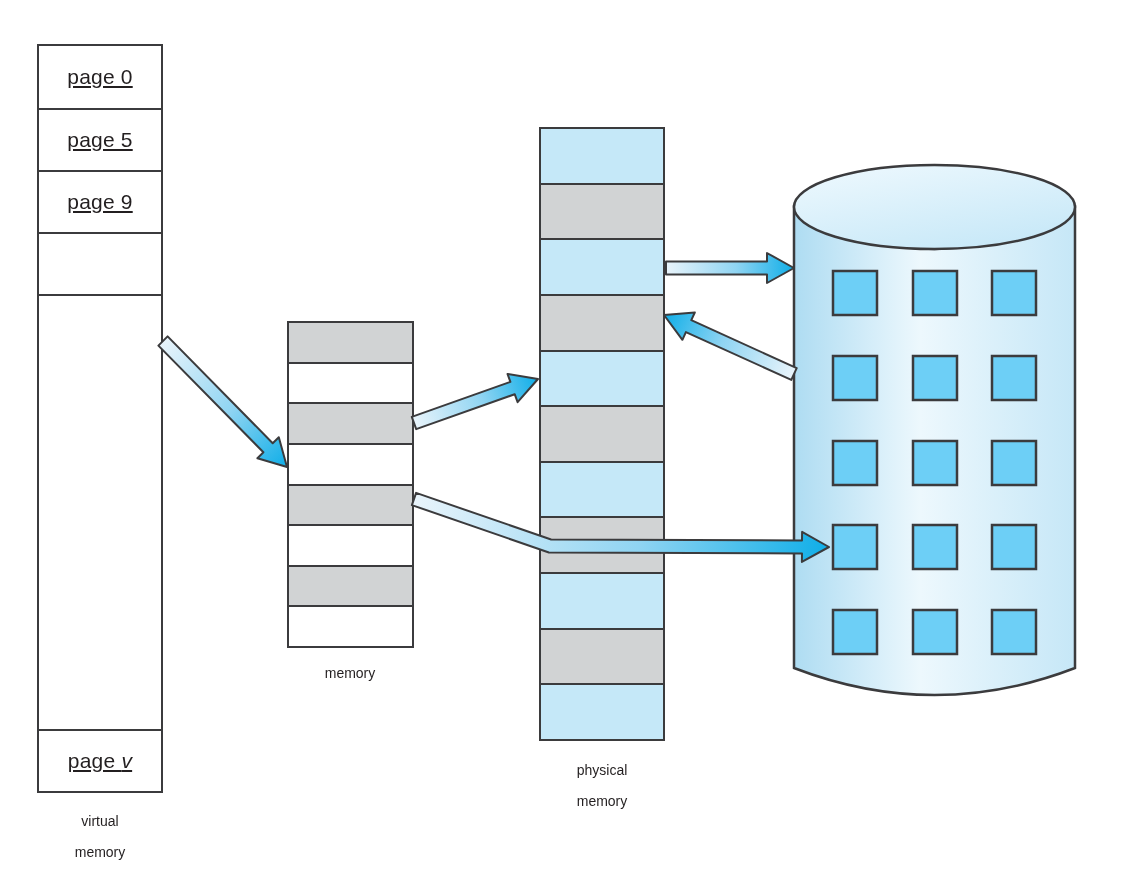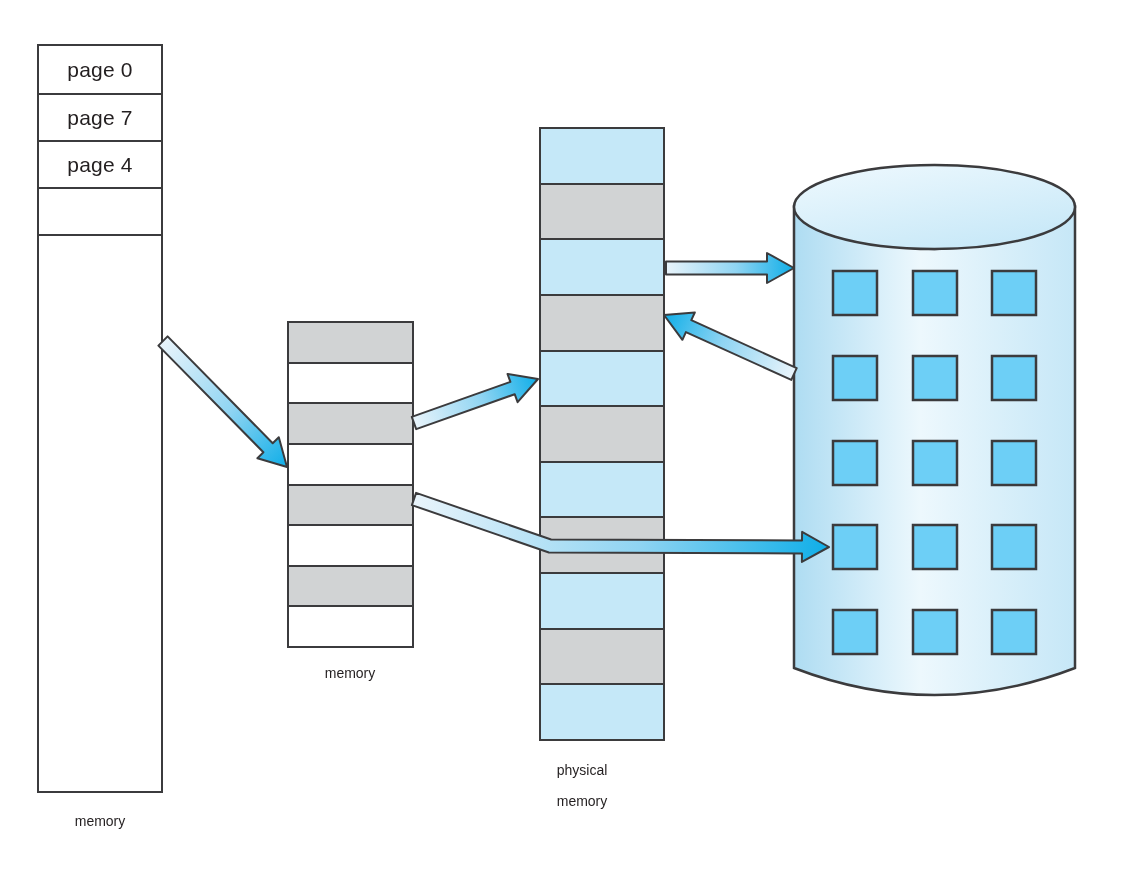--- a/index.html
+++ b/index.html
@@ -16,21 +16,21 @@
   .column{
     position:absolute;box-sizing:border-box;border:2px solid var(--outline);
     background:#fff;display:flex;flex-direction:column;
   }
   .cell{box-sizing:border-box;display:flex;align-items:center;justify-content:center;
     font-size:21px;letter-spacing:.2px;}
   .cell + .cell{border-top:2px solid var(--outline);}
   .cell.white{background:#ffffff;}
   .cell.gray{background:var(--gray);}
   .cell.blue{background:var(--blue);}
-  .cell.fixed{height:47px;flex:none;}
+  .cell.fixed{height:62px;flex:none;text-decoration:underline;}
   .cell.grow{flex:1;}
   .flexcell{flex:1;}
   .diagram-label{
     position:absolute;width:200px;text-align:center;
     font-size:14px;line-height:31px;
   }
   #dots{
     position:absolute;left:94px;top:464px;display:flex;flex-direction:column;gap:21px;
   }
   .dot{width:11px;height:11px;border-radius:50%;background:#1d1d1f;}
@@ -41,36 +41,40 @@
 </head>
 <body>
 
 <div id="canvas">
 
   <div class="column col-wrap" style="left:37px;top:44px;width:126px;height:749px;">
     <div class="cell white fixed">
       <span>page 0</span>
     </div>
     <div class="cell white fixed">
-      <span>page 7</span>
+      <span>page 5</span>
     </div>
     <div class="cell white fixed">
-      <span>page 4</span>
+      <span>page 9</span>
     </div>
     <div class="cell white fixed"></div>
     <div class="cell white grow"></div>
+    <div class="cell white fixed">
+      <span><span>page </span><i>v</i></span>
+    </div>
   </div>
 
   <div id="dots">
     <span class="dot" style="background: rgb(29, 29, 31);"></span>
     <span class="dot" style="background: rgb(29, 29, 31);"></span>
     <span class="dot" style="background: rgb(29, 29, 31);"></span>
   </div>
 
   <div class="diagram-label" style="left:0px;top:806px;">
+    <div>virtual</div>
     <div>memory</div>
   </div>
 
   <div class="column col-wrap" id="memory-map-cells" style="left:287px;top:321px;width:127px;height:327px;">
       <div class="cell flexcell gray"></div>
       <div class="cell flexcell white"></div>
       <div class="cell flexcell gray"></div>
       <div class="cell flexcell white"></div>
       <div class="cell flexcell gray"></div>
       <div class="cell flexcell white"></div>
@@ -89,21 +93,21 @@
       <div class="cell flexcell gray"></div>
       <div class="cell flexcell blue"></div>
       <div class="cell flexcell gray"></div>
       <div class="cell flexcell blue"></div>
       <div class="cell flexcell gray"></div>
       <div class="cell flexcell blue"></div>
       <div class="cell flexcell gray"></div>
       <div class="cell flexcell blue"></div>
     </div>
 
-  <div class="diagram-label" style="left:482px;top:755px;">
+  <div class="diagram-label" style="left:502px;top:755px;">
     <div>physical</div>
     <div>memory</div>
   </div>
 
   <svg id="diagram-svg" width="1122" height="894" viewBox="0 0 1122 894">
     <defs>
       <linearGradient id="g-cyl" x1="0" y1="0" x2="1" y2="0">
         <stop offset="0" stop-color="#aedcf2"></stop>
           <stop offset="0.45" stop-color="#edf8fd"></stop>
           <stop offset="1" stop-color="#c6e7f7"></stop>

